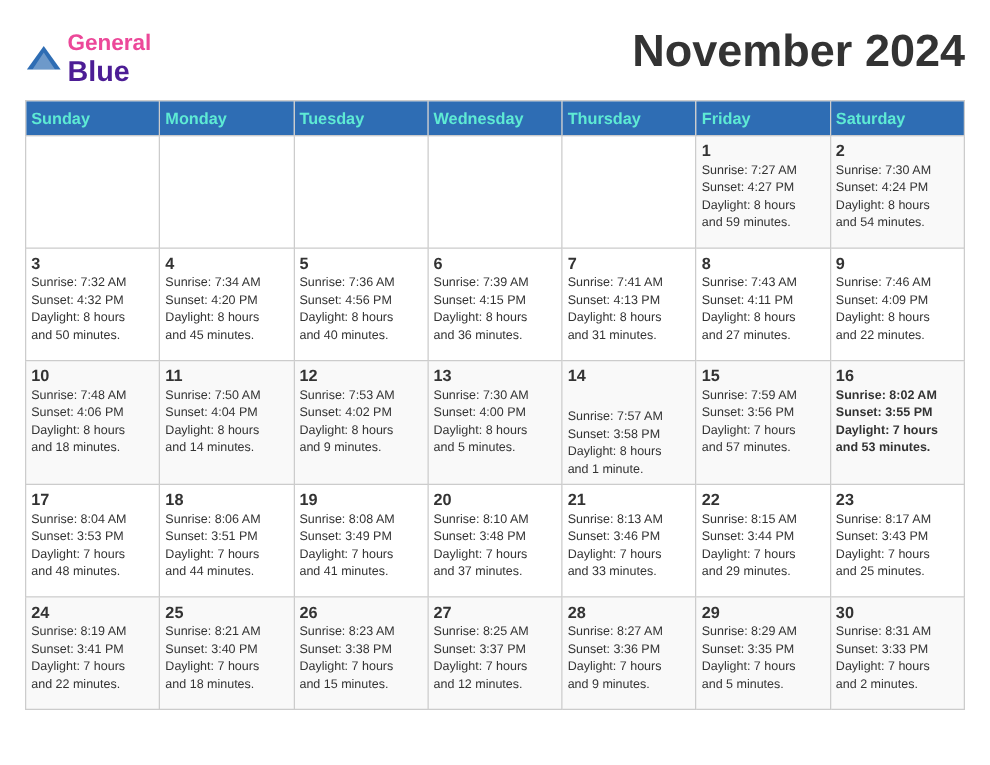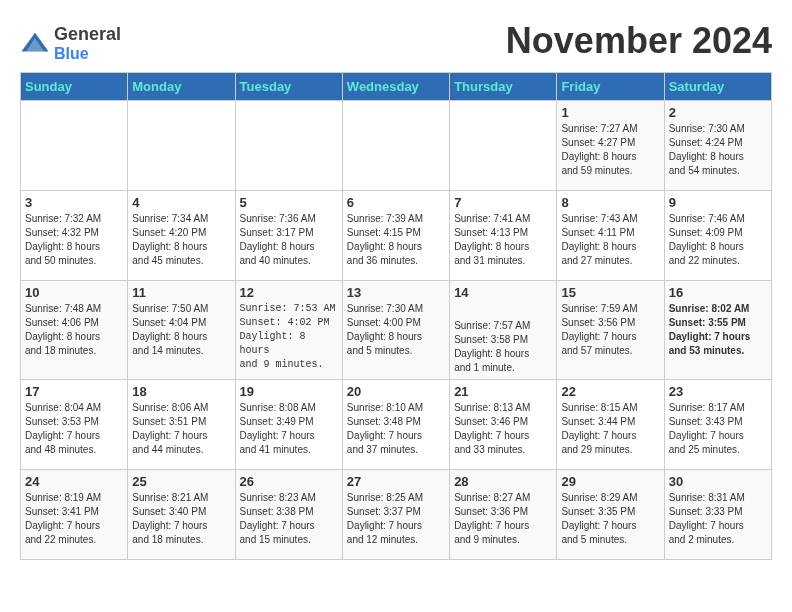--- a/index.html
+++ b/index.html
@@ -22,26 +22,26 @@
       margin-top: 5px;
     }
     .logo-text {
       display: flex;
       flex-direction: column;
       line-height: 1.1;
     }
     .logo-general {
       font-size: 18px;
       font-weight: bold;
-      color: #404040;
+      color: #ec4899;
     }
     .logo-blue {
-      font-size: 16px;
-      font-weight: bold;
-      color: #3b82f6;
+      font-size: 23px;
+      font-weight: bold;
+      color: #4c1d95;
     }
     .logo-icon {
       width: 30px;
       height: 30px;
       margin-right: 4px;
     }
     .title-section {
       text-align: right;
     }
     .month-title {
@@ -158,21 +158,21 @@
         <td>
           <span class="day-number">4</span>
           <div class="day-info" style="white-space: pre-line;">Sunrise: 7:34 AM
 Sunset: 4:20 PM
 Daylight: 8 hours
 and 45 minutes.</div>
         </td>
         <td>
           <span class="day-number">5</span>
           <div class="day-info" style="white-space: pre-line;">Sunrise: 7:36 AM
-Sunset: 3:17 PM
+Sunset: 4:56 PM
 Daylight: 8 hours
 and 40 minutes.</div>
         </td>
         <td>
           <span class="day-number">6</span>
           <div class="day-info" style="white-space: pre-line;">Sunrise: 7:39 AM
 Sunset: 4:15 PM
 Daylight: 8 hours
 and 36 minutes.</div>
         </td>
@@ -208,21 +208,21 @@
         </td>
         <td>
           <span class="day-number">11</span>
           <div class="day-info" style="white-space: pre-line;">Sunrise: 7:50 AM
 Sunset: 4:04 PM
 Daylight: 8 hours
 and 14 minutes.</div>
         </td>
         <td>
           <span class="day-number">12</span>
-          <div class="day-info" style="white-space: pre-line; font-family: Liberation Mono, monospace;">Sunrise: 7:53 AM
+          <div class="day-info" style="white-space: pre-line;">Sunrise: 7:53 AM
 Sunset: 4:02 PM
 Daylight: 8 hours
 and 9 minutes.</div>
         </td>
         <td>
           <span class="day-number">13</span>
           <div class="day-info" style="white-space: pre-line;">Sunrise: 7:30 AM
 Sunset: 4:00 PM
 Daylight: 8 hours
 and 5 minutes.</div>

